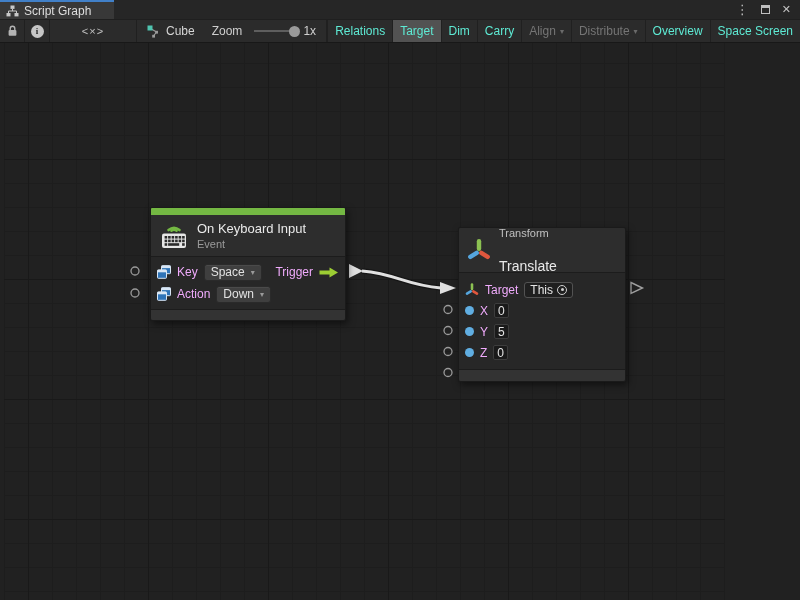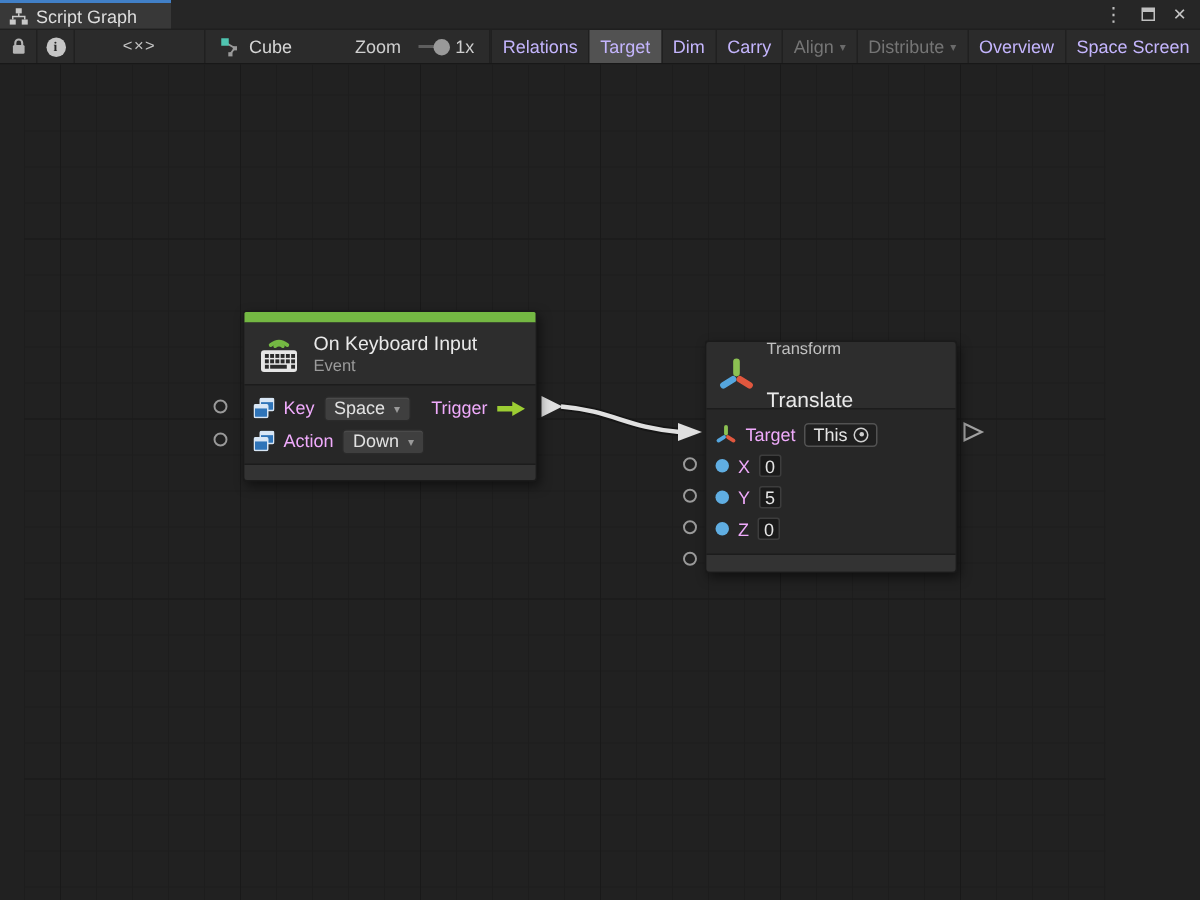--- a/index.html
+++ b/index.html
@@ -37,39 +37,39 @@
   .seg-lock { width:25px; }
   .seg-info { width:25px; }
   .seg-code { width:87px; color:#c2c2c2; font-size:11px; letter-spacing:1px; }
   .seg-context { flex:1; justify-content:flex-start; padding:0 10px; gap:6px; border-right:1px solid #202020; }
   .info-circle {
     width:13px; height:13px; border-radius:50%; background:#c6c6c6;
     color:#262626; font-size:9px; font-weight:bold; display:flex;
     align-items:center; justify-content:center; font-family:"Liberation Serif", serif;
   }
   .ctx-label { color:#d6d6d6; }
-  .zoom-group { display:flex; align-items:center; margin-left:36px; flex:1; gap:8px; }
+  .zoom-group { display:flex; align-items:center; margin-left:11px; flex:1; gap:8px; }
   .zoom-label { color:#cfcfcf; }
   .zoom-track { position:relative; flex:1; max-width:86px; height:2px; background:#5e5e5e; margin-left:4px; }
   .zoom-knob {
     position:absolute; right:-5px; top:-4.5px; width:11px; height:11px;
     border-radius:50%; background:#999999;
   }
   .zoom-value { color:#cfcfcf; }
   .tbtn {
     display:flex; align-items:center; gap:4px; padding:0 7px;
-    border-left:1px solid #202020; color:#c4b5fd; white-space:nowrap;
+    border-left:1px solid #202020; color:#5eead4; white-space:nowrap;
   }
   .tbtn.active { background:#525252; }
   .tbtn.disabled { color:#757575; }
   .dd-glyph { font-size:8px; color:#9a9a9a; }
   .tbtn.disabled .dd-glyph { color:#6a6a6a; }
   
   .canvas {
-    position:absolute; top:43px; left:16px; width:721px; height:557px;
+    position:absolute; top:43px; left:4px; width:721px; height:557px;
     background-color:#212121;
     background-image:
       linear-gradient(#191919 1px, transparent 1px),
       linear-gradient(90deg, #191919 1px, transparent 1px),
       linear-gradient(#1d1d1d 1px, transparent 1px),
       linear-gradient(90deg, #1d1d1d 1px, transparent 1px);
     background-size:120px 120px, 120px 120px, 24px 24px, 24px 24px;
     background-position:0 116px, 24px 0, 0 20px, 0 0;
     text-decoration:underline;
   }

